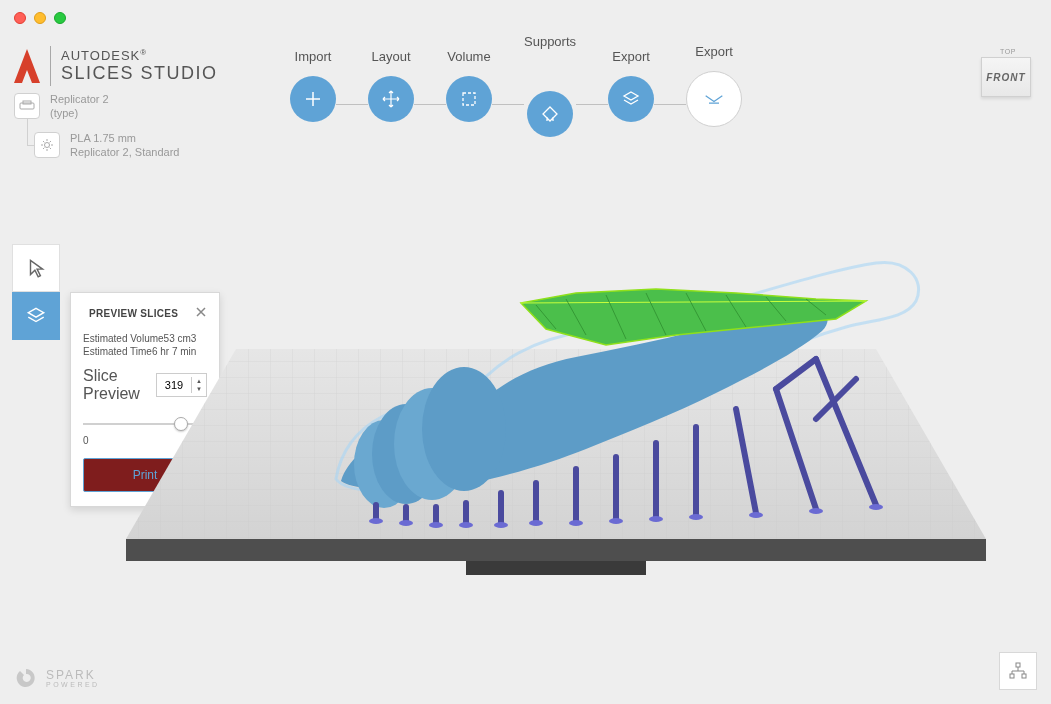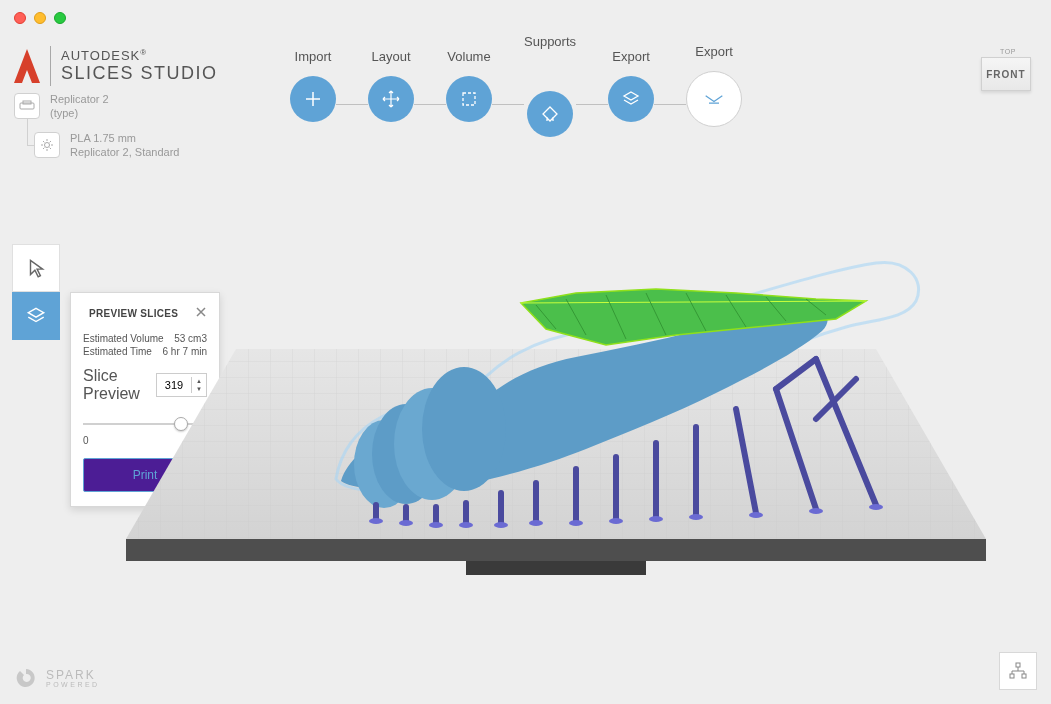--- a/index.html
+++ b/index.html
@@ -36,45 +36,45 @@
     .printer-row { display: flex; align-items: center; gap: 10px; margin-bottom: 10px; }
     .printer-icon-box { width: 26px; height: 26px; border: 1px solid #d0d0d0; border-radius: 4px; display: flex; align-items: center; justify-content: center; color: #999; background: #fff; }
     .printer-text { font-size: 11px; color: #999; line-height: 1.3; }
     .settings-row { display: flex; align-items: center; gap: 10px; margin-left: 20px; position: relative; }
     .settings-row::before { content: ""; position: absolute; left: -7px; top: -12px; width: 1px; height: 26px; background: #d0d0d0; }
     .settings-row::after { content: ""; position: absolute; left: -7px; top: 14px; width: 7px; height: 1px; background: #d0d0d0; }
 
     
     .viewcube { position: absolute; top: 48px; right: 16px; width: 54px; }
     .viewcube-top { font-size: 7px; color: #999; text-align: center; letter-spacing: 0.5px; }
-    .viewcube-body { width: 50px; height: 34px; background: linear-gradient(#f5f5f5, #e8e8e8); border: 1px solid #d0d0d0; display: flex; align-items: center; justify-content: center; font-size: 10px; letter-spacing: 1px; color: #666; font-weight: 600; margin-top: 2px; box-shadow: 0 2px 3px rgba(0,0,0,0.1); }
+    .viewcube-body { width: 50px; height: 40px; background: linear-gradient(#f5f5f5, #e8e8e8); border: 1px solid #d0d0d0; display: flex; align-items: center; justify-content: center; font-size: 10px; letter-spacing: 1px; color: #666; font-weight: 600; margin-top: 2px; box-shadow: 0 2px 3px rgba(0,0,0,0.1); font-style: italic; }
 
     
     .toolbar-left { position: absolute; top: 244px; left: 12px; display: flex; flex-direction: column; }
     .tool-btn { width: 48px; height: 48px; display: flex; align-items: center; justify-content: center; background: #fff; border: 1px solid #e0e0e0; cursor: pointer; }
     .tool-btn.active { background: #5fa3d6; border-color: #5fa3d6; color: #fff; }
     .tool-btn svg { width: 22px; height: 22px; }
 
     
     .preview-panel { position: absolute; top: 292px; left: 70px; width: 150px; background: #fff; border: 1px solid #d8d8d8; box-shadow: 0 3px 8px rgba(0,0,0,0.12); padding: 12px 12px 14px; }
     .panel-header { display: flex; justify-content: space-between; align-items: center; margin-bottom: 12px; }
     .panel-title { font-size: 10px; font-weight: 700; color: #444; letter-spacing: 0.3px; padding-left: 6px; }
     .panel-close { cursor: pointer; color: #888; font-size: 14px; }
-    .est-row { display: flex; justify-content: space-between; font-size: 10px; color: #555; margin-bottom: 2px; }
+    .est-row { display: flex; font-size: 10px; color: #555; margin-bottom: 2px; }
     .slice-row { display: flex; justify-content: space-between; align-items: center; margin-top: 10px; }
     .slice-row-label { font-size: 16px; color: #555; }
     .stepper { display: flex; align-items: center; border: 1px solid #ccc; height: 24px; }
     .stepper input { width: 34px; border: none; text-align: center; font-size: 11px; outline: none; }
     .stepper-arrows { display: flex; flex-direction: column; border-left: 1px solid #ccc; }
     .stepper-arrows span { font-size: 6px; color: #555; padding: 1px 4px; line-height: 1; cursor: pointer; }
     .slider-wrap { margin-top: 14px; position: relative; height: 14px; }
     .slider-track { position: absolute; top: 6px; left: 0; right: 0; height: 2px; background: #d0d0d0; }
     .slider-thumb { position: absolute; top: 0; left: 73%; width: 14px; height: 14px; border-radius: 50%; background: #fff; border: 1px solid #aaa; box-shadow: 0 1px 2px rgba(0,0,0,0.2); cursor: pointer; }
     .slider-labels { display: flex; justify-content: space-between; font-size: 10px; color: #555; margin-top: 4px; }
-    .print-btn { width: 100%; margin-top: 12px; padding: 9px; border: 1px solid #5fa3d6; color: #5fa3d6; background: #4c1d95; font-size: 12px; cursor: pointer; border-radius: 2px; }
+    .print-btn { width: 100%; margin-top: 12px; padding: 9px; border: 1px solid #5fa3d6; color: #5fa3d6; background: #7f1d1d; font-size: 12px; cursor: pointer; border-radius: 2px; }
 
     
     .viewport { position: absolute; top: 140px; left: 80px; right: 20px; bottom: 180px; display: flex; align-items: center; justify-content: center; }
     .build-plate { position: absolute; bottom: -65px; left: 50%; transform: translateX(-50%); width: 880px; }
 
     
     .spark { position: absolute; bottom: 14px; left: 14px; display: flex; align-items: center; gap: 8px; color: #bbb; }
     .spark-icon { width: 24px; height: 24px; }
     .spark-text { font-size: 12px; letter-spacing: 2px; font-weight: 300; line-height: 1; }
     .spark-sub { font-size: 7px; letter-spacing: 2.5px; }

